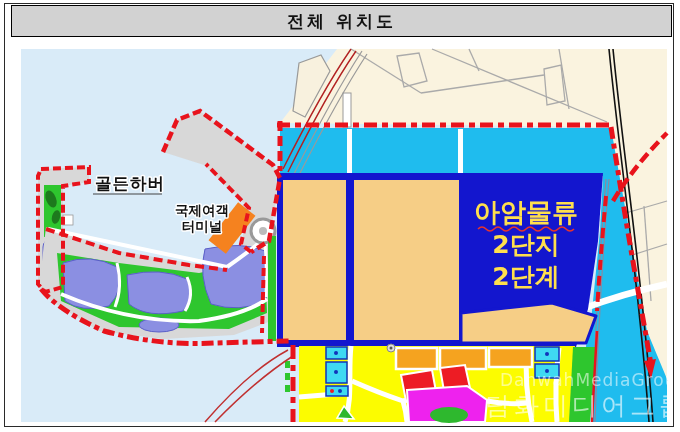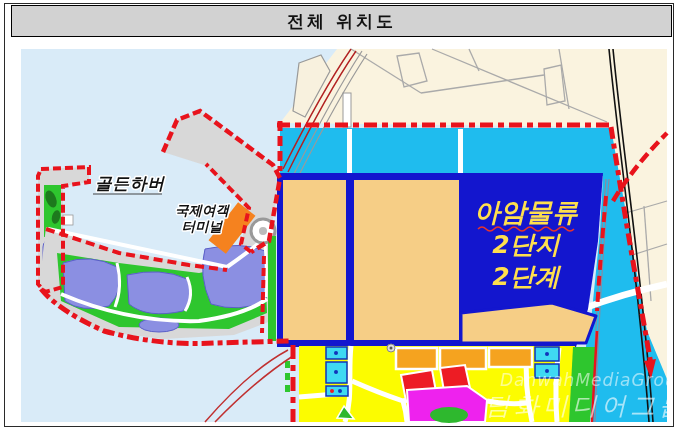--- a/index.html
+++ b/index.html
@@ -4,21 +4,21 @@
 <style>
   html,body{margin:0;padding:0;background:#fff;}
   body{width:680px;height:432px;position:relative;overflow:hidden;
        font-family:"DejaVu Sans","Liberation Sans",sans-serif;}
   .frame{position:absolute;left:4px;top:3px;width:670px;height:424px;
          border:1.5px solid #2a2a2a;background:#fff;box-sizing:border-box;}
   .titlebar{position:absolute;left:6px;top:1px;right:1px;height:32px;
             background:#d2d2d2;border:1.5px solid #000;box-sizing:border-box;
             display:flex;align-items:center;justify-content:center;
             font-size:17px;font-weight:bold;color:#111;letter-spacing:3px;text-align:center;}
-  .map{position:absolute;left:1px;right:1px;top:39px;bottom:1px;background:#fff;font-style:italic;}
+  .map{position:absolute;left:1px;right:1px;top:39px;bottom:1px;background:#fff;}
   .map svg{width:100%;height:100%;display:block;}
   text{font-family:"DejaVu Sans","Liberation Sans",sans-serif;}
   .halo{paint-order:stroke;stroke:#ffffff;stroke-width:3px;stroke-linejoin:round;}
   .bigyellow{font-weight:bold;}
 </style>
 </head>
 <body>
 
 <div class="frame">
   <div class="titlebar">

